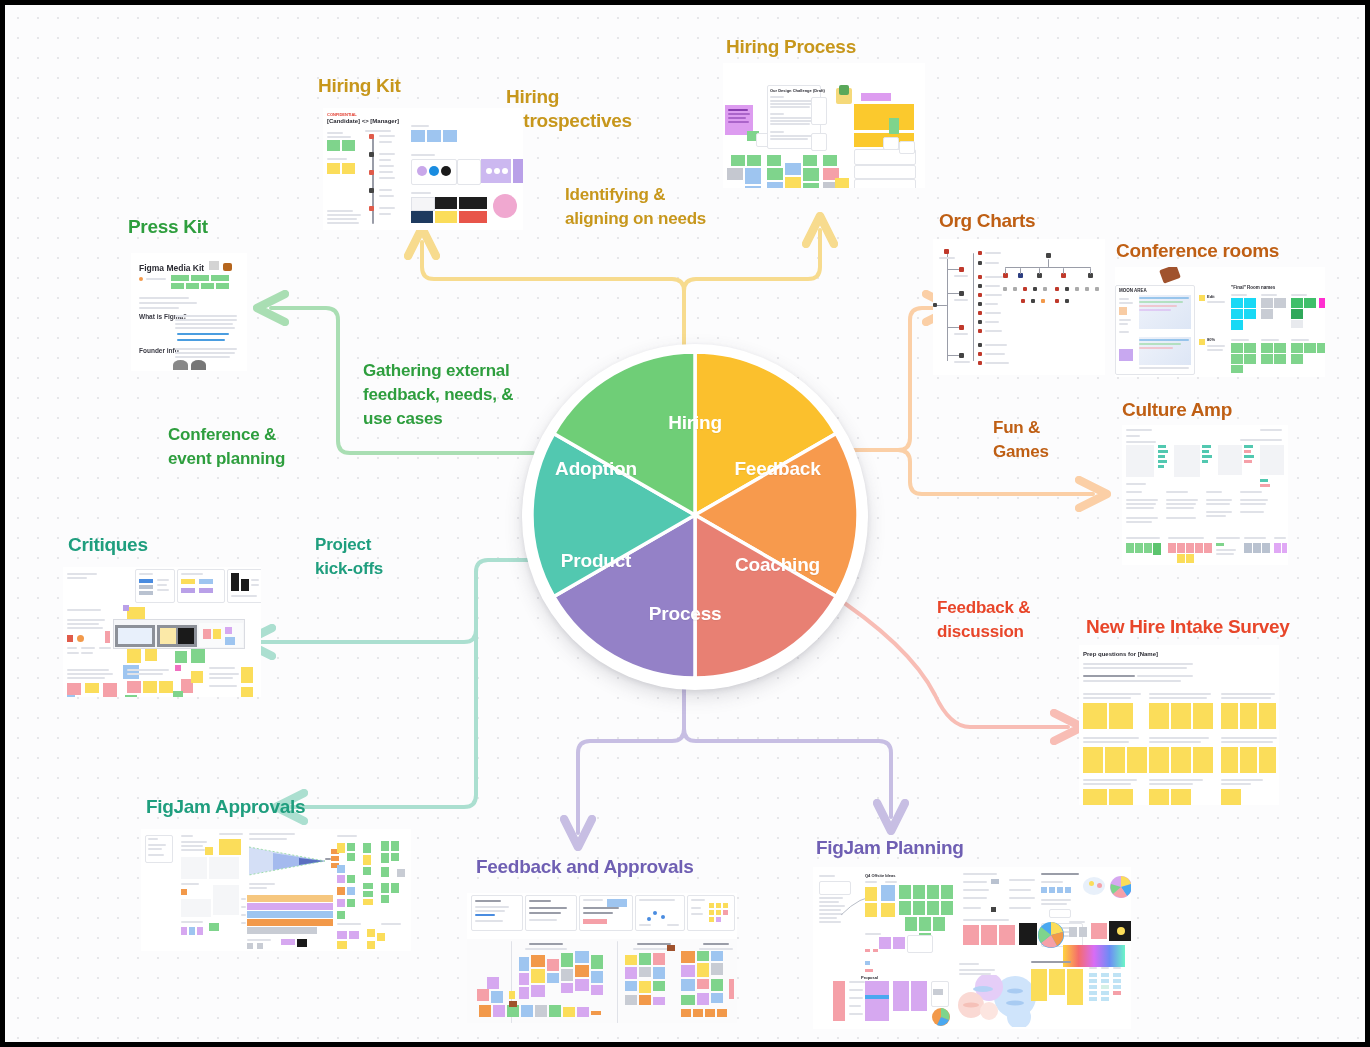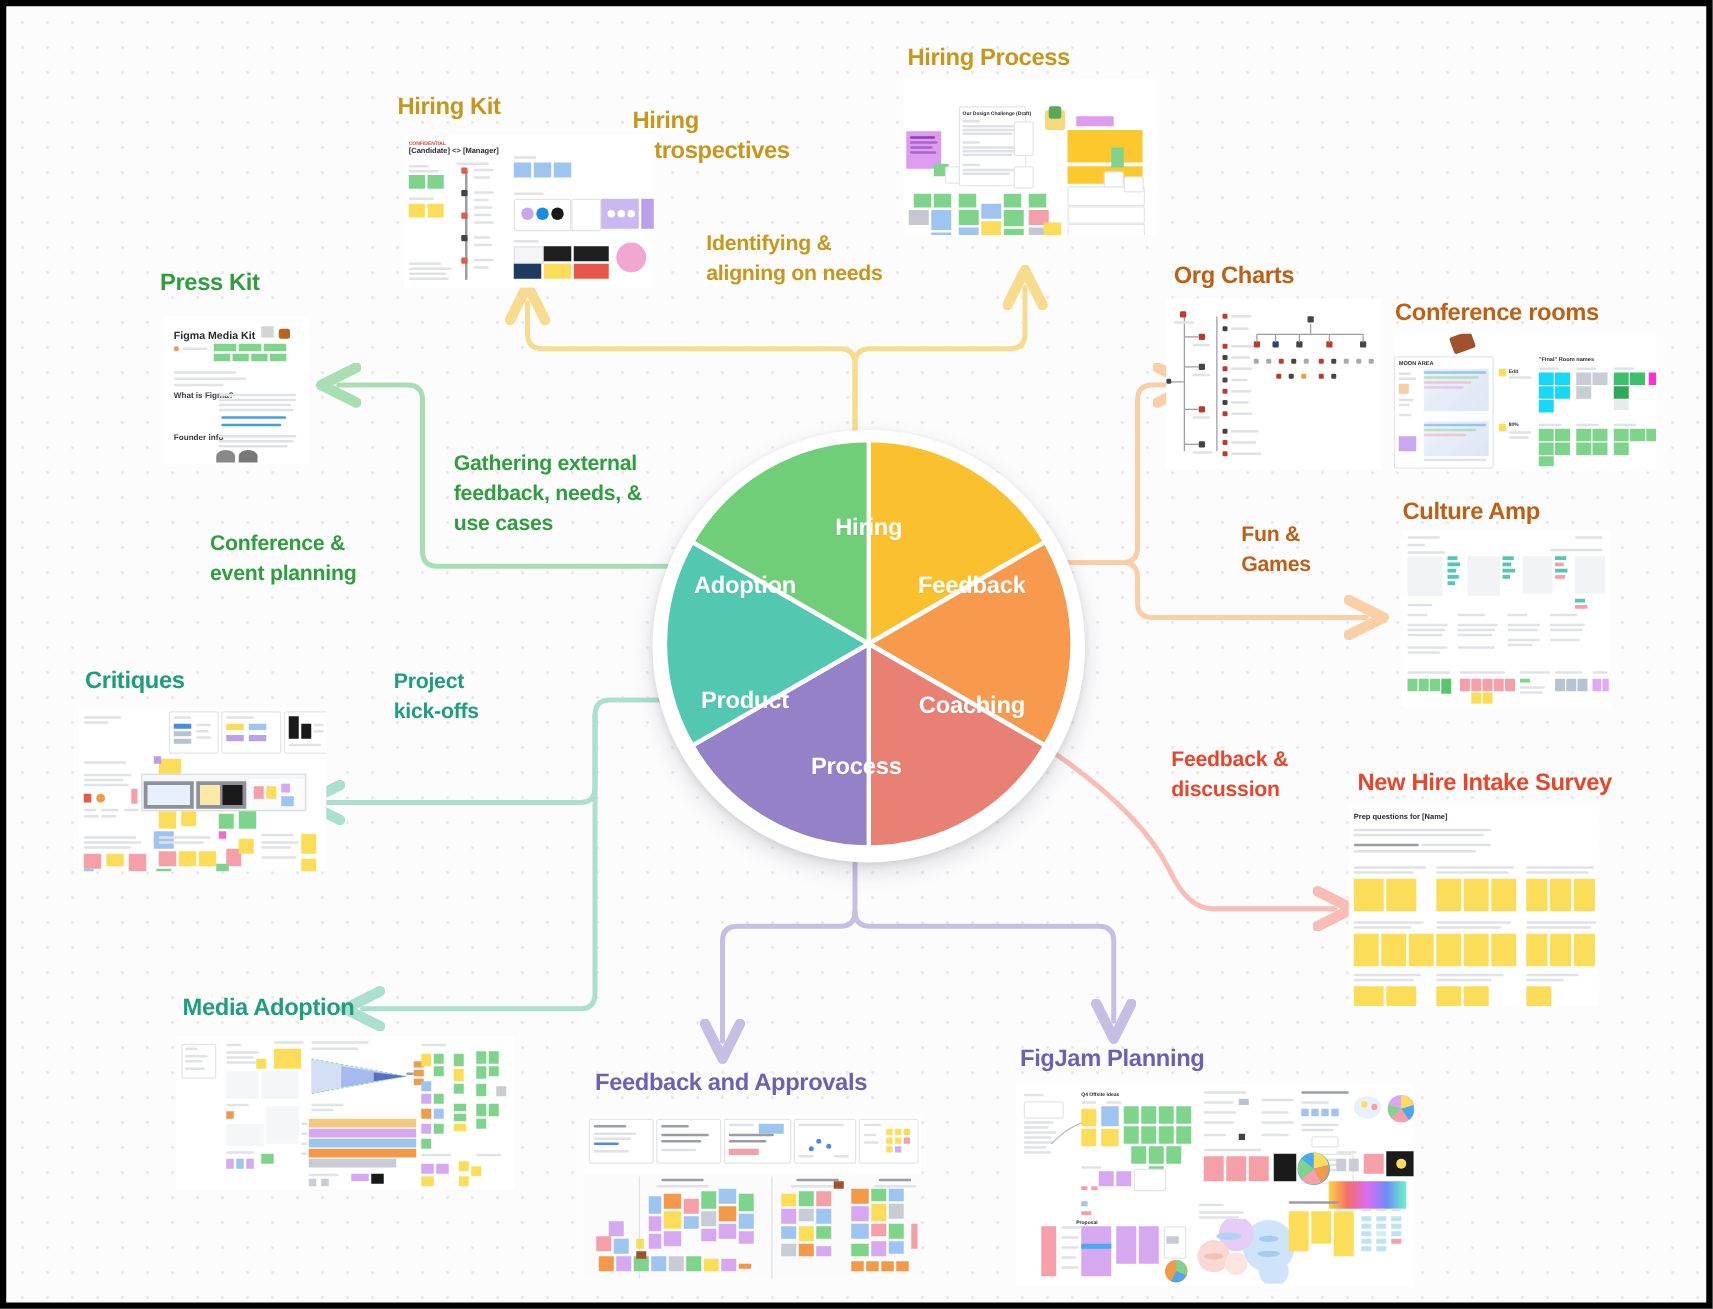--- a/index.html
+++ b/index.html
@@ -174,21 +174,21 @@
   <div class="node-title" style="left:721px;top:30px;color:#c7971c;">Hiring Process</div>
   <div class="node-title" style="left:313px;top:69px;color:#c7971c;">Hiring Kit</div>
   <div class="node-title" style="left:501px;top:80px;color:#c7971c;">Hiring
 retrospectives</div>
   <div class="node-title" style="left:123px;top:210px;color:#2e9e3e;">Press Kit</div>
   <div class="node-title" style="left:934px;top:204px;color:#bf5f14;">Org Charts</div>
   <div class="node-title" style="left:1111px;top:234px;color:#bf5f14;">Conference rooms</div>
   <div class="node-title" style="left:1117px;top:393px;color:#bf5f14;">Culture Amp</div>
   <div class="node-title" style="left:1081px;top:610px;color:#e8462a;">New Hire Intake Survey</div>
   <div class="node-title" style="left:63px;top:528px;color:#1f9e7e;">Critiques</div>
-  <div class="node-title" style="left:141px;top:790px;color:#1f9e7e;">Media Adoption</div>
+  <div class="node-title" style="left:141px;top:790px;color:#1f9e7e;">FigJam Approvals</div>
   <div class="node-title" style="left:471px;top:850px;color:#6f5fb3;">Feedback and Approvals</div>
   <div class="node-title" style="left:811px;top:831px;color:#6f5fb3;">FigJam Planning</div>
 
   <div class="thumb" style="left:126px;top:248px;width:116px;height:118px;">
     <div class="thumb-inner">
       <div style="position:absolute;left:8px;top:10px;font-size:8.5px;font-weight:bold;color:#2b2b33;">Figma Media Kit</div>
       <div class="tb" style="left:8px;top:24px;width:4px;height:4px;background:#f2994a;border-radius:50%;"></div>
       <div class="ln f" style="left:15px;top:25px;width:20px;"></div>
       <div class="tb" style="left:40px;top:22px;width:18px;height:6px;background:#7fd48c;"></div>
       <div class="tb" style="left:60px;top:22px;width:18px;height:6px;background:#7fd48c;"></div>

